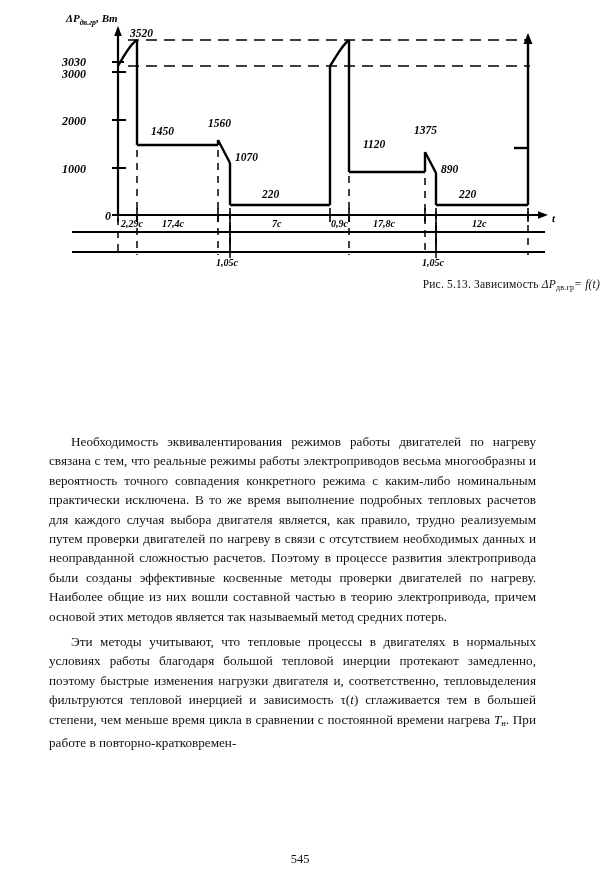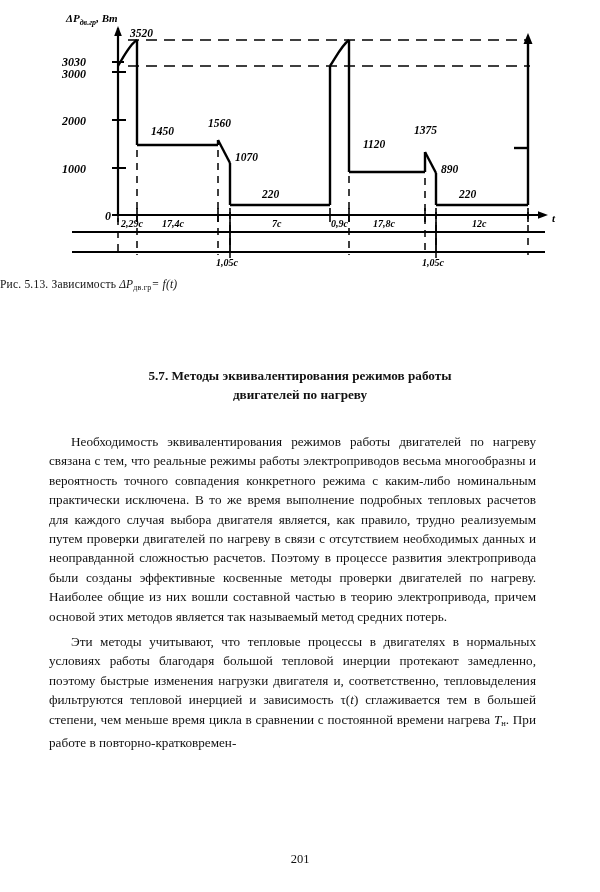--- a/index.html
+++ b/index.html
@@ -11,21 +11,21 @@
     position:relative;
     overflow:hidden;
   }
   .page{position:relative;width:600px;height:892px;border-radius:12px;}
 
   
   .figure{position:relative;width:600px;height:310px;}
   .figure svg{display:block;}
   .fig-caption{
     position:absolute;left:0;top:278px;width:600px;
-    text-align:left;font-size:11.5px;letter-spacing:.2px;
+    text-align:right;font-size:11.5px;letter-spacing:.2px;
   }
   .fig-caption .sub{font-size:8px;vertical-align:-2px;}
   .fig-caption i{font-style:italic;}
 
   
   .heading{
     position:absolute;left:60px;top:366px;width:480px;
     text-align:center;font-weight:bold;font-size:13.2px;
     line-height:19px;
   }
@@ -159,24 +159,20 @@
       <text class="tlab" x="216" y="266">1,05с</text>
       <text class="tlab" x="422" y="266">1,05с</text>
     </svg>
 
     <div class="fig-caption">
       <span>Рис. 5.13. Зависимость</span>
       <i>ΔP</i><span class="sub">дв.гр</span><i>= f(t)</i>
     </div>
   </div>
 
-  <div class="heading">
-    <div>5.7. Методы эквивалентирования режимов работы</div>
-    <div>двигателей по нагреву</div>
-  </div>
 
   <div class="body-text">
     <p>Необходимость эквивалентирования режимов работы двигателей по нагреву связана с тем, что реальные режимы работы электроприводов весьма многообразны и вероятность точного совпадения конкретного режима с каким-либо номинальным практически исключена. В то же время выполнение подробных тепловых расчетов для каждого случая выбора двигателя является, как правило, трудно реализуемым путем проверки двигателей по нагреву в связи с отсутствием необходимых данных и неоправданной сложностью расчетов. Поэтому в процессе развития электропривода были созданы эффективные косвенные методы проверки двигателей по нагреву. Наиболее общие из них вошли составной частью в теорию электропривода, причем основой этих методов является так называемый метод средних потерь.</p>
     <p><span>Эти методы учитывают, что тепловые процессы в двигателях в нормальных условиях работы благодаря большой тепловой инерции протекают замедленно, поэтому быстрые изменения нагрузки двигателя и, соответственно, тепловыделения фильтруются тепловой инерцией и зависимость τ(</span><i>t</i><span>) сглаживается тем в большей степени, чем меньше время цикла в сравнении с постоянной времени нагрева </span><i>T</i><span class="sub">н</span><span>. При работе в повторно-кратковремен-</span></p>
   </div>
 
-  <div class="folio">201</div>
+  <div class="folio">545</div>
 </div>
 
 </body></html>

